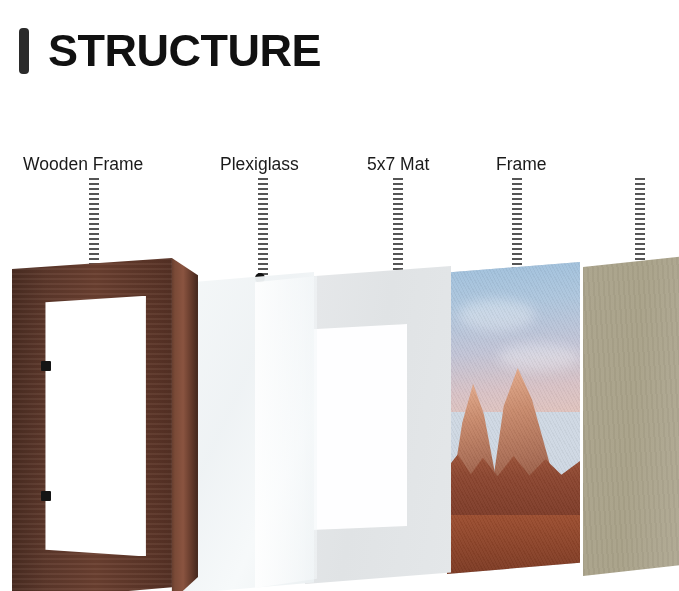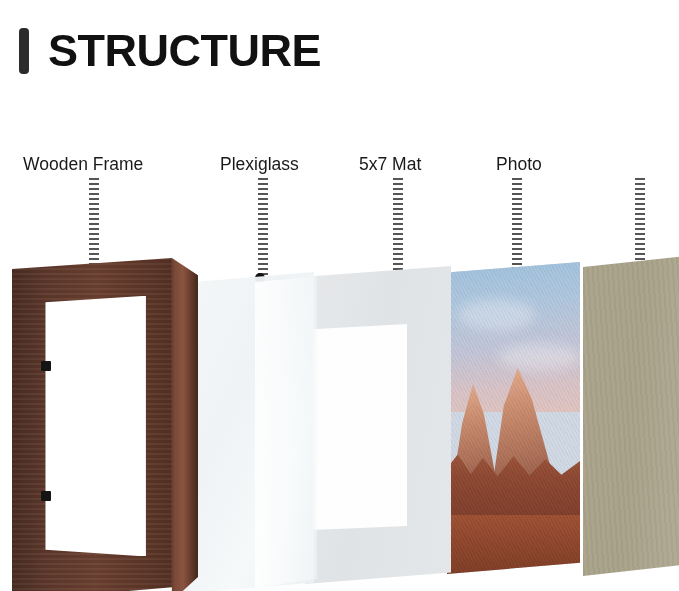--- a/index.html
+++ b/index.html
@@ -139,22 +139,22 @@
 
 <div id="page">
 
   <div id="title-block">
     <div id="title-accent"></div>
     <div id="title-text">STRUCTURE</div>
   </div>
 
   <div class="layer-label" style="left:8px">Wooden Frame</div>
   <div class="layer-label" style="left:205px">Plexiglass</div>
-  <div class="layer-label" style="left:344px">5x7 Mat</div>
-  <div class="layer-label" style="left:481px">Photo</div>
+  <div class="layer-label" style="left:352px">5x7 Mat</div>
+  <div class="layer-label" style="left:481px">Frame</div>
 
   <div class="leader" style="left:79px;  top:168px; height:99px"></div>
   <div class="leader" style="left:248px; top:168px; height:98px"></div>
   <div class="leader" style="left:383px; top:168px; height:96px"></div>
   <div class="leader" style="left:502px; top:168px; height:92px"></div>
   <div class="leader" style="left:625px; top:168px; height:88px"></div>
 
   <div class="leader-dot" style="left:76px;  top:264px"></div>
   <div class="leader-dot" style="left:245px; top:263px"></div>
   <div class="leader-dot" style="left:380px; top:261px"></div>

